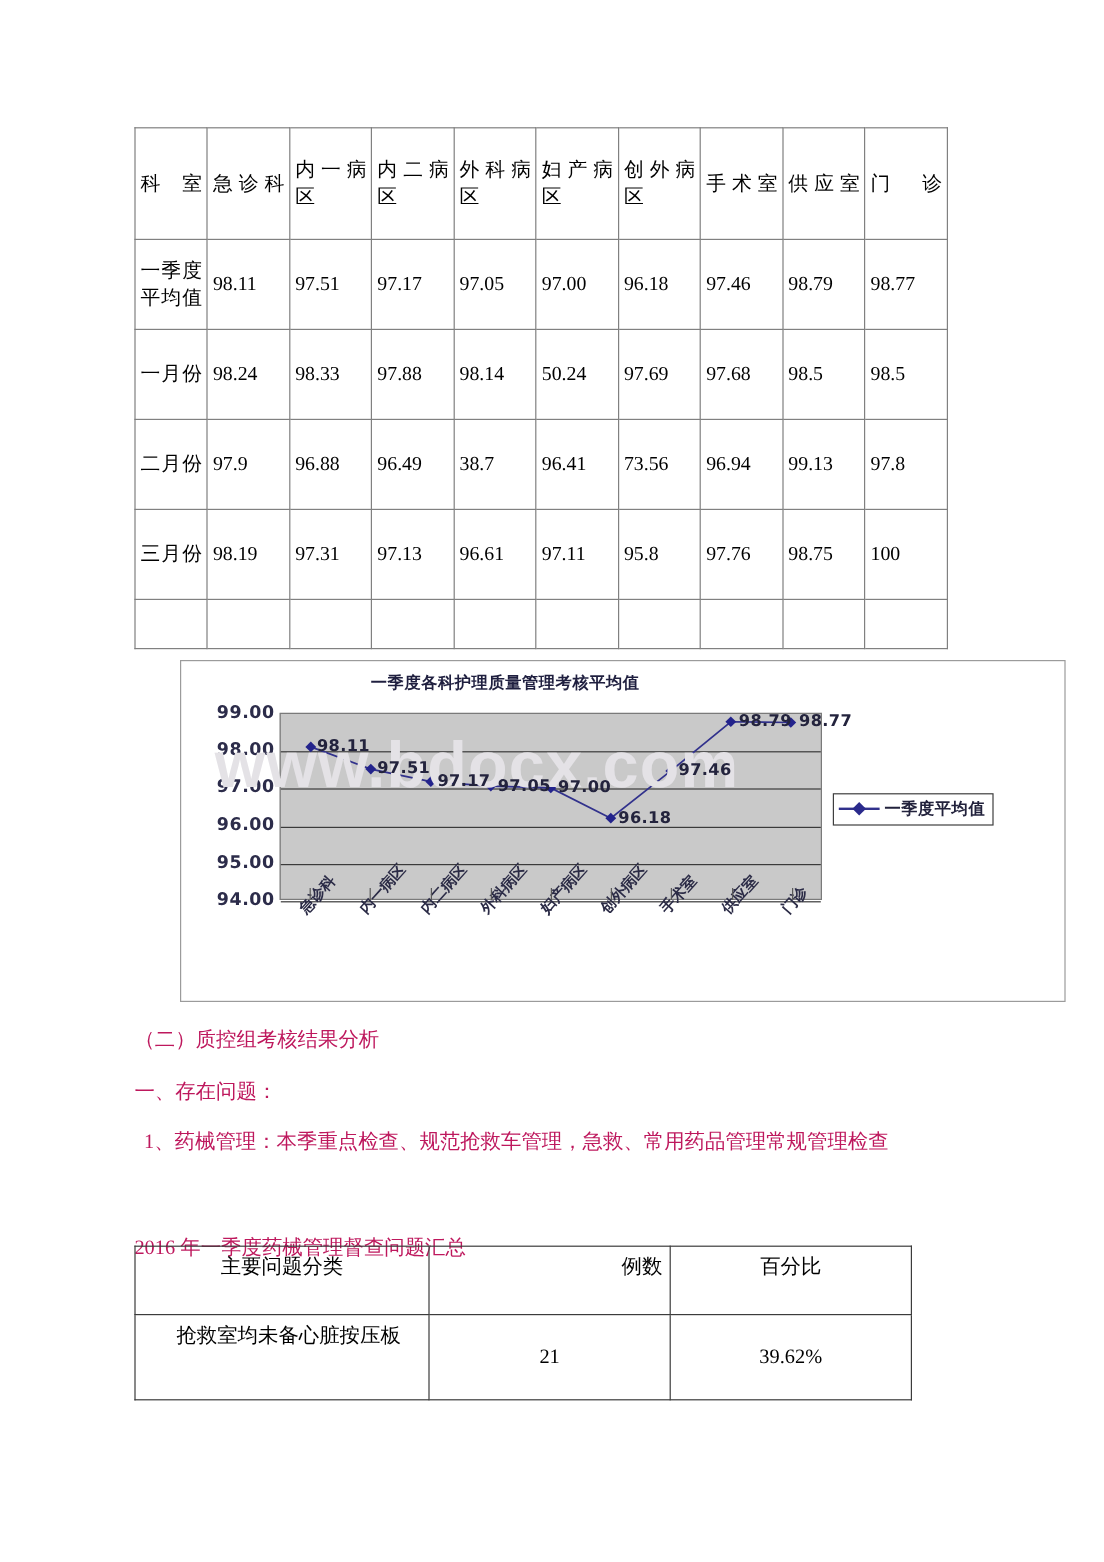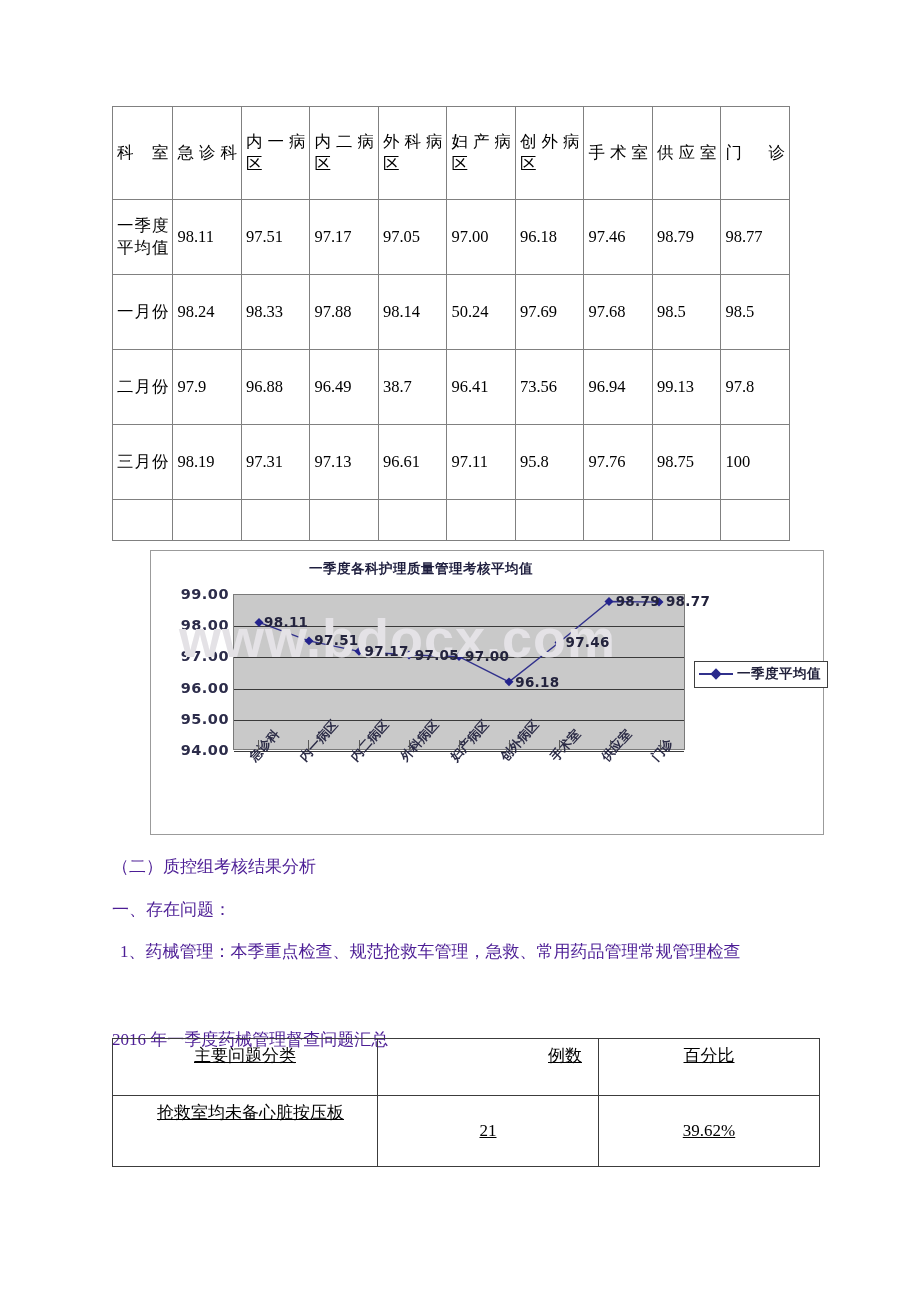--- a/index.html
+++ b/index.html
@@ -61,21 +61,21 @@
     display: block;
     text-align: justify;
     text-align-last: justify;
   }
 
   
   .chart-wrap {
     position: absolute;
     left: 150px;
     top: 550px;
-    width: 674px;
+    width: 738px;
     height: 285px;
     border: 1px solid #9b9b9b;
     background: #ffffff;
     box-sizing: border-box;
   }
   .chart-title {
     position: absolute;
     left: 0;
     top: 9px;
     width: 540px;
@@ -211,44 +211,43 @@
     font-weight: bold;
     color: #22223c;
     letter-spacing: 0.5px;
   }
 
   
   .para {
     position: absolute;
     font-size: 17px;
     line-height: 1.62;
-    color: #4c1d95;
+    color: #be185d;
   }
   .p1 { left: 112px; top: 853px; }
   .p2 { left: 112px; top: 896px; }
   .p3 { left: 88px; top: 938px; width: 740px; text-indent: 32px; text-align: justify; }
   .p4 { left: 112px; top: 1005px; margin-top: 21px; }
 
   
   .doc-table-bottom {
     position: absolute;
     left: 112px;
     top: 1038px;
     width: 608px;
     border-collapse: collapse;
     table-layout: fixed;
     font-size: 17px;
   }
   .doc-table-bottom td {
     border: 1px solid #3c3c3c;
-    padding: 4px 16px;
+    padding: 4px 6px;
     vertical-align: top;
     line-height: 1.5;
     height: 48px;
-    text-decoration: underline;
   }
   .doc-table-bottom td.c-head-1 { width: 232px; text-align: center; }
   .doc-table-bottom td.c-head-2 { width: 188px; text-align: right; }
   .doc-table-bottom td.c-head-3 { width: 188px; text-align: center; }
   .doc-table-bottom td.cell-issue { text-align: justify; text-indent: 28px; }
   .doc-table-bottom td.cell-num { text-align: center; vertical-align: middle; }
   .doc-table-bottom td.cell-pct { text-align: center; vertical-align: middle; }
   .doc-table-bottom tr.body-row td { height: 62px; }
 </style>
 </head>

